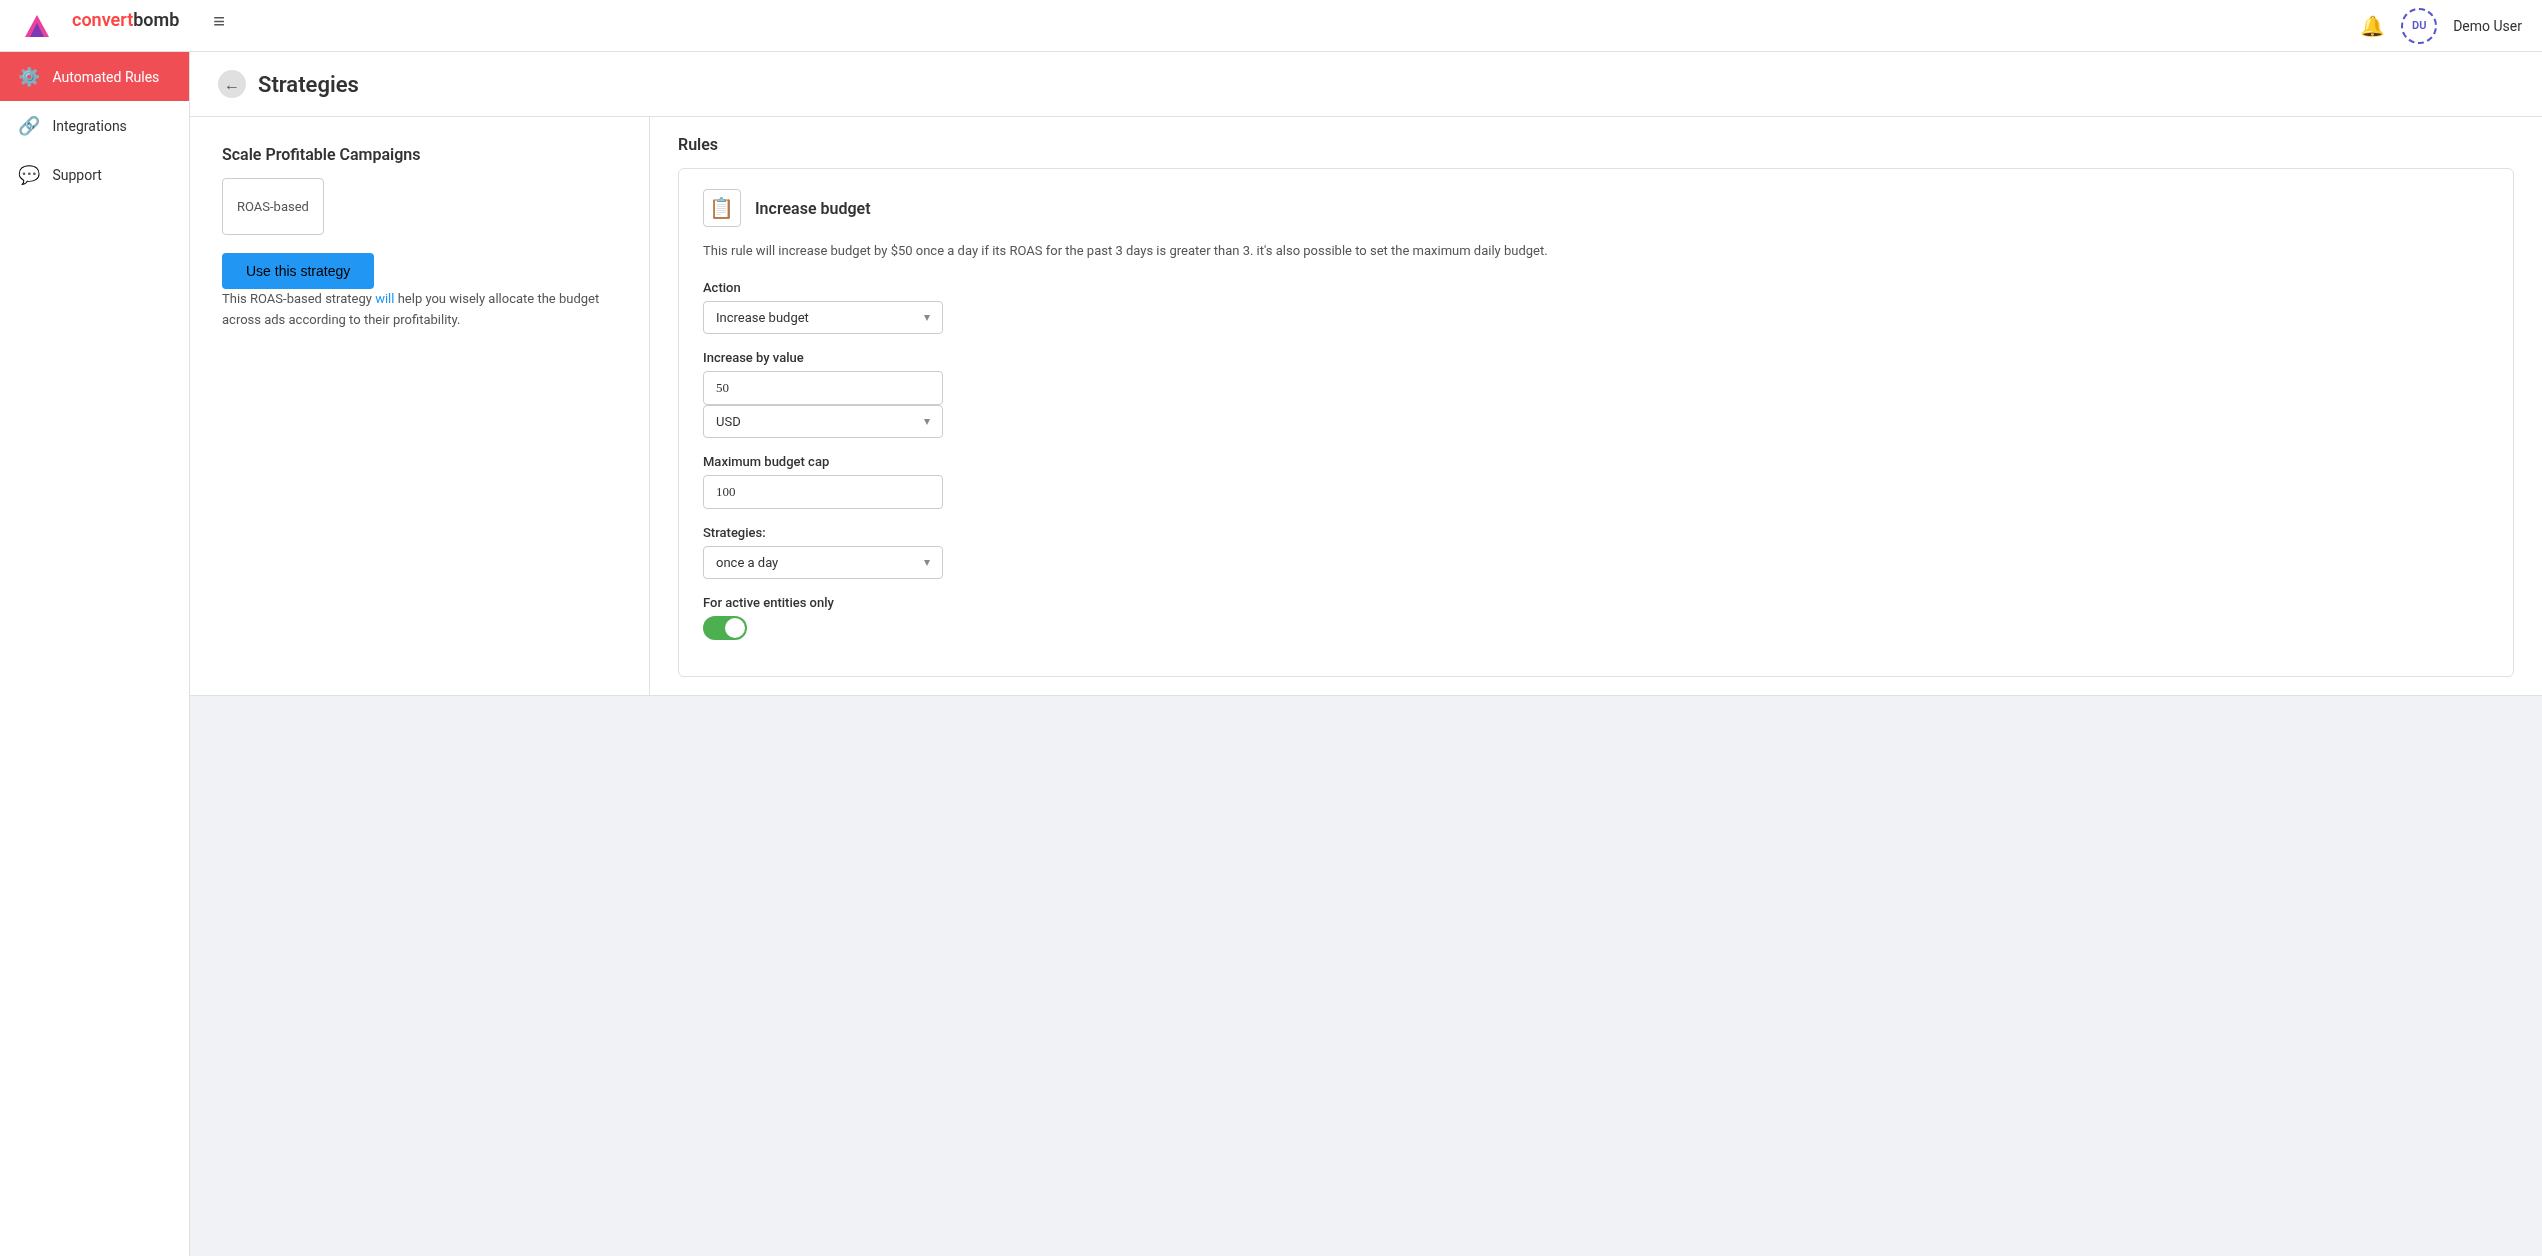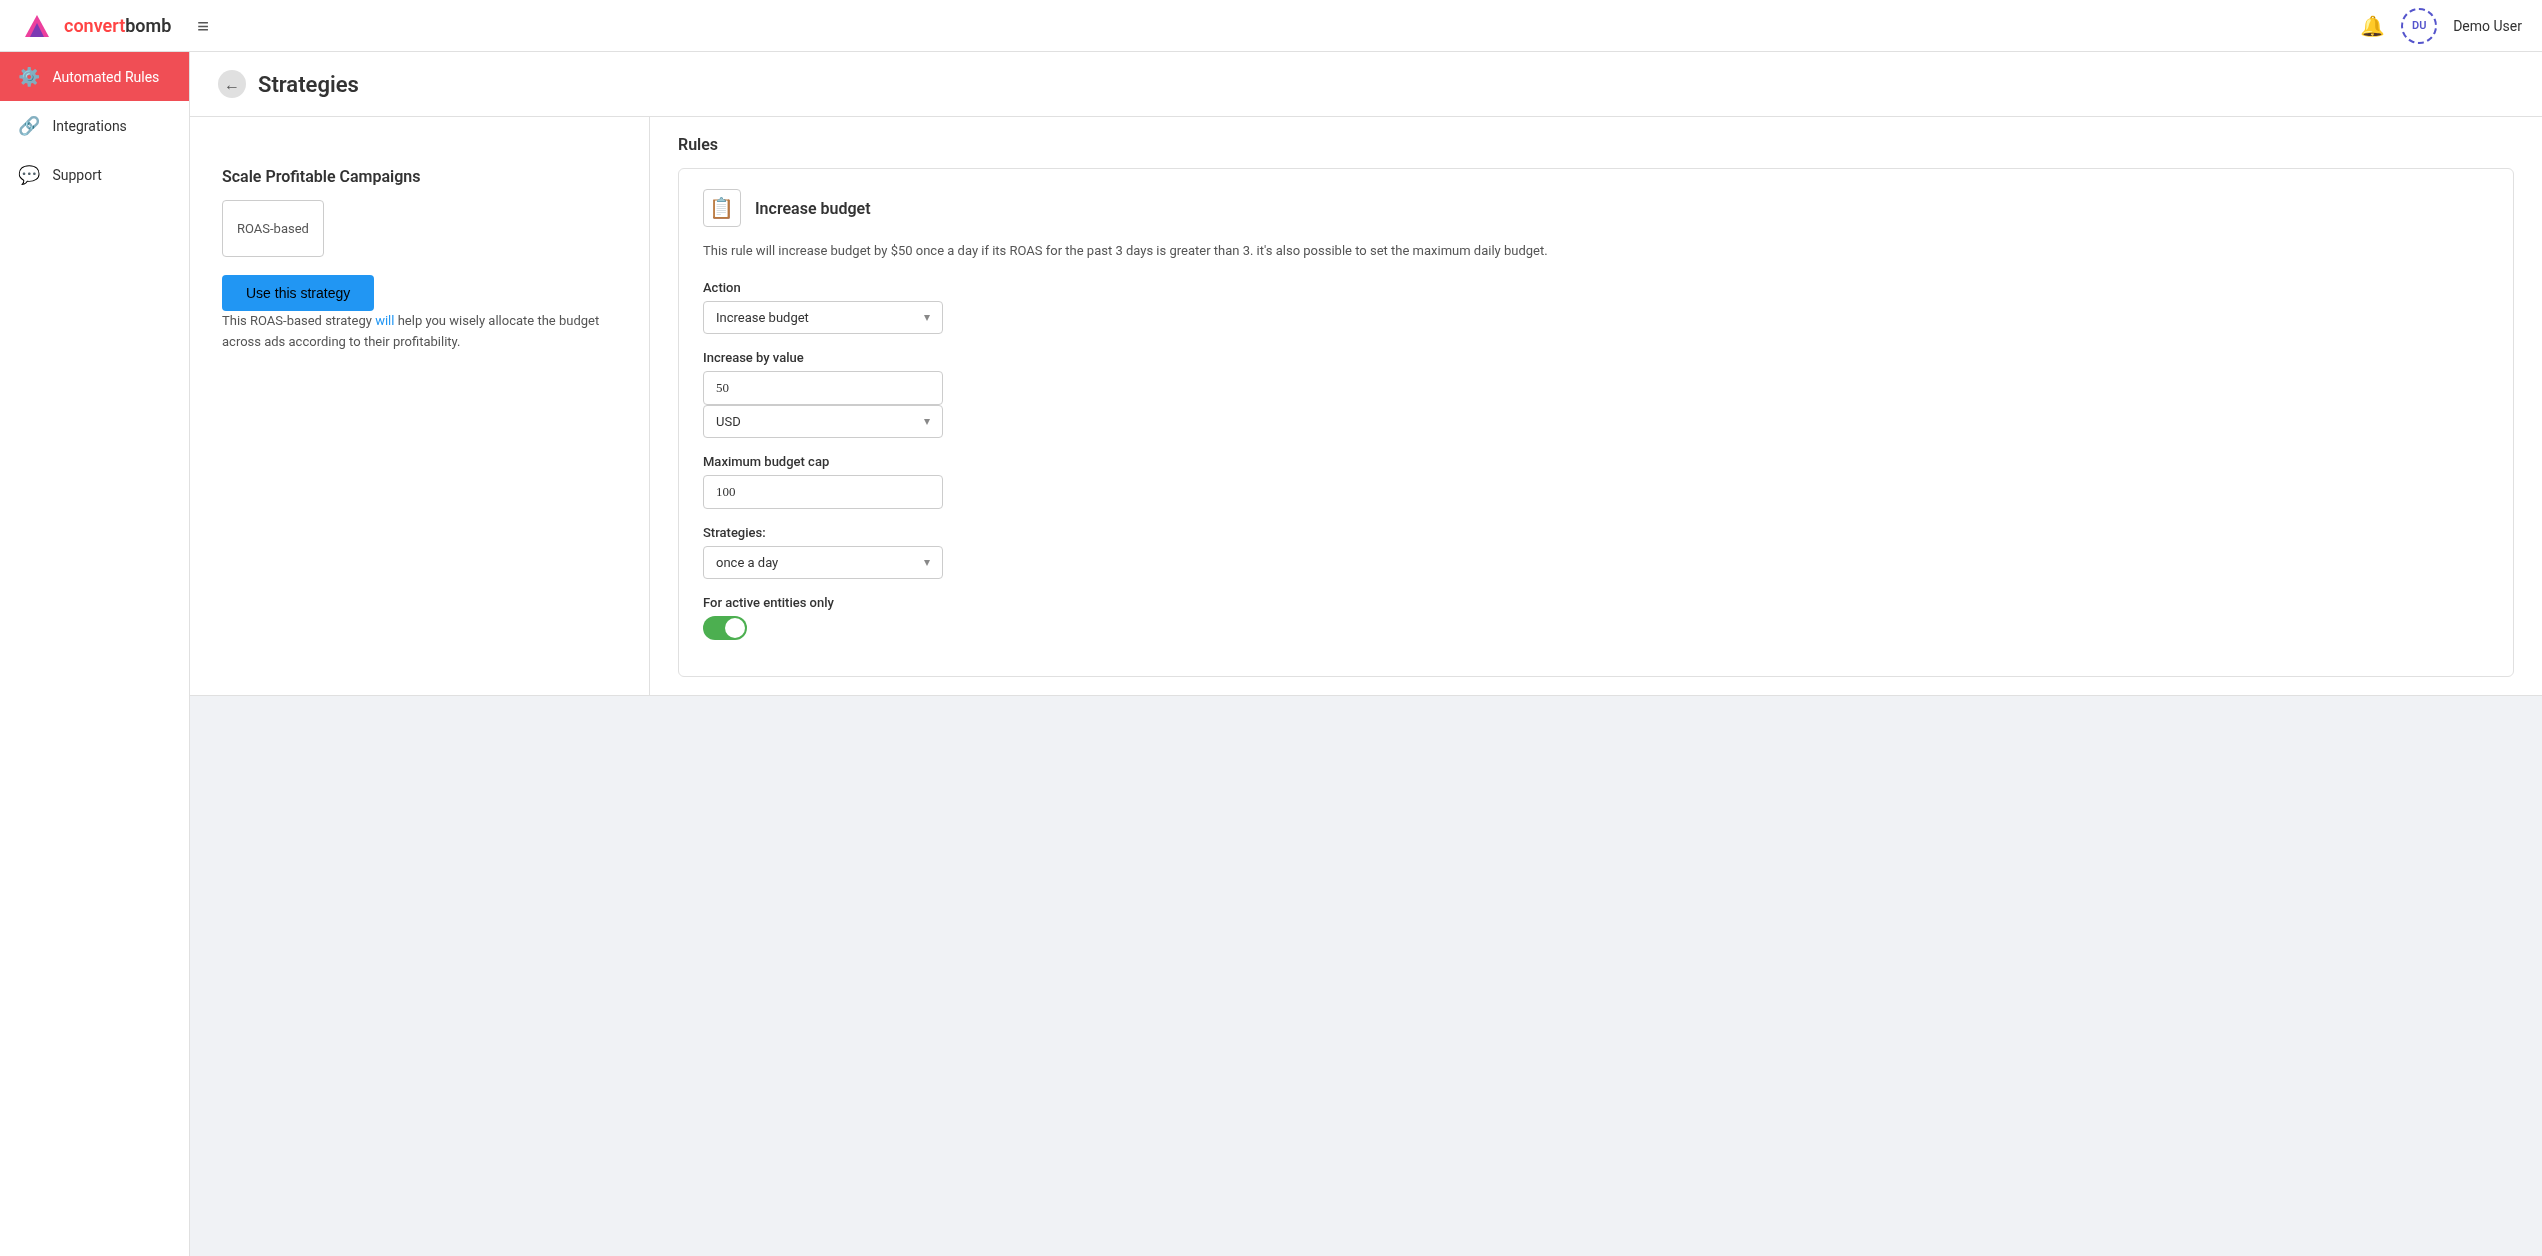--- a/index.html
+++ b/index.html
@@ -4,21 +4,21 @@
   <style>
     * { box-sizing: border-box; margin: 0; padding: 0; }
     body { font-family: -apple-system, BlinkMacSystemFont, 'Segoe UI', Roboto, sans-serif; background: #f0f2f5; display: flex; flex-direction: column; height: 100vh; overflow: hidden; }
 
     
     .header {
       display: flex; align-items: center; justify-content: space-between;
       background: #fff; height: 52px; padding: 0 20px;
       border-bottom: 1px solid #e0e0e0; z-index: 10;
     }
-    .header-left { display: flex; align-items: center; gap: 10px; }
+    .header-left { display: flex; align-items: flex-start; gap: 18px; }
     .logo-icon {
       width: 34px; height: 34px;
     }
     .logo-text { font-size: 18px; font-weight: 600; color: #333; }
     .logo-text span { color: #f44; }
     .hamburger { font-size: 20px; color: #555; cursor: pointer; margin-left: 16px; }
     .header-right { display: flex; align-items: center; gap: 16px; }
     .bell-icon { font-size: 20px; color: #888; cursor: pointer; }
     .avatar {
       width: 36px; height: 36px; border-radius: 50%;
@@ -60,21 +60,21 @@
     .page-title { font-size: 22px; font-weight: 600; color: #333; }
 
     
     .strategy-section {
       display: flex; background: #fff; margin: 0;
       border-bottom: 1px solid #e0e0e0;
     }
     .strategy-left {
       width: 460px; padding: 28px 32px; border-right: 1px solid #e0e0e0;
     }
-    .strategy-title { font-size: 16px; font-weight: 600; color: #333; margin-bottom: 14px; margin-top: 22px; }
+    .strategy-title { font-size: 16px; font-weight: 600; color: #333; margin-bottom: 14px; }
     .tag {
       display: inline-block; padding: 20px 14px; border: 1px solid #ccc;
       border-radius: 4px; font-size: 13px; color: #555; margin-bottom: 18px;
     }
     .use-strategy-btn {
       background: #2196F3; color: #000000; border: none; border-radius: 4px;
       padding: 10px 24px; font-size: 14px; cursor: pointer; font-weight: 500;
       display: block;
     }
     .strategy-desc { font-size: 13px; color: #555; line-height: 1.6; }

